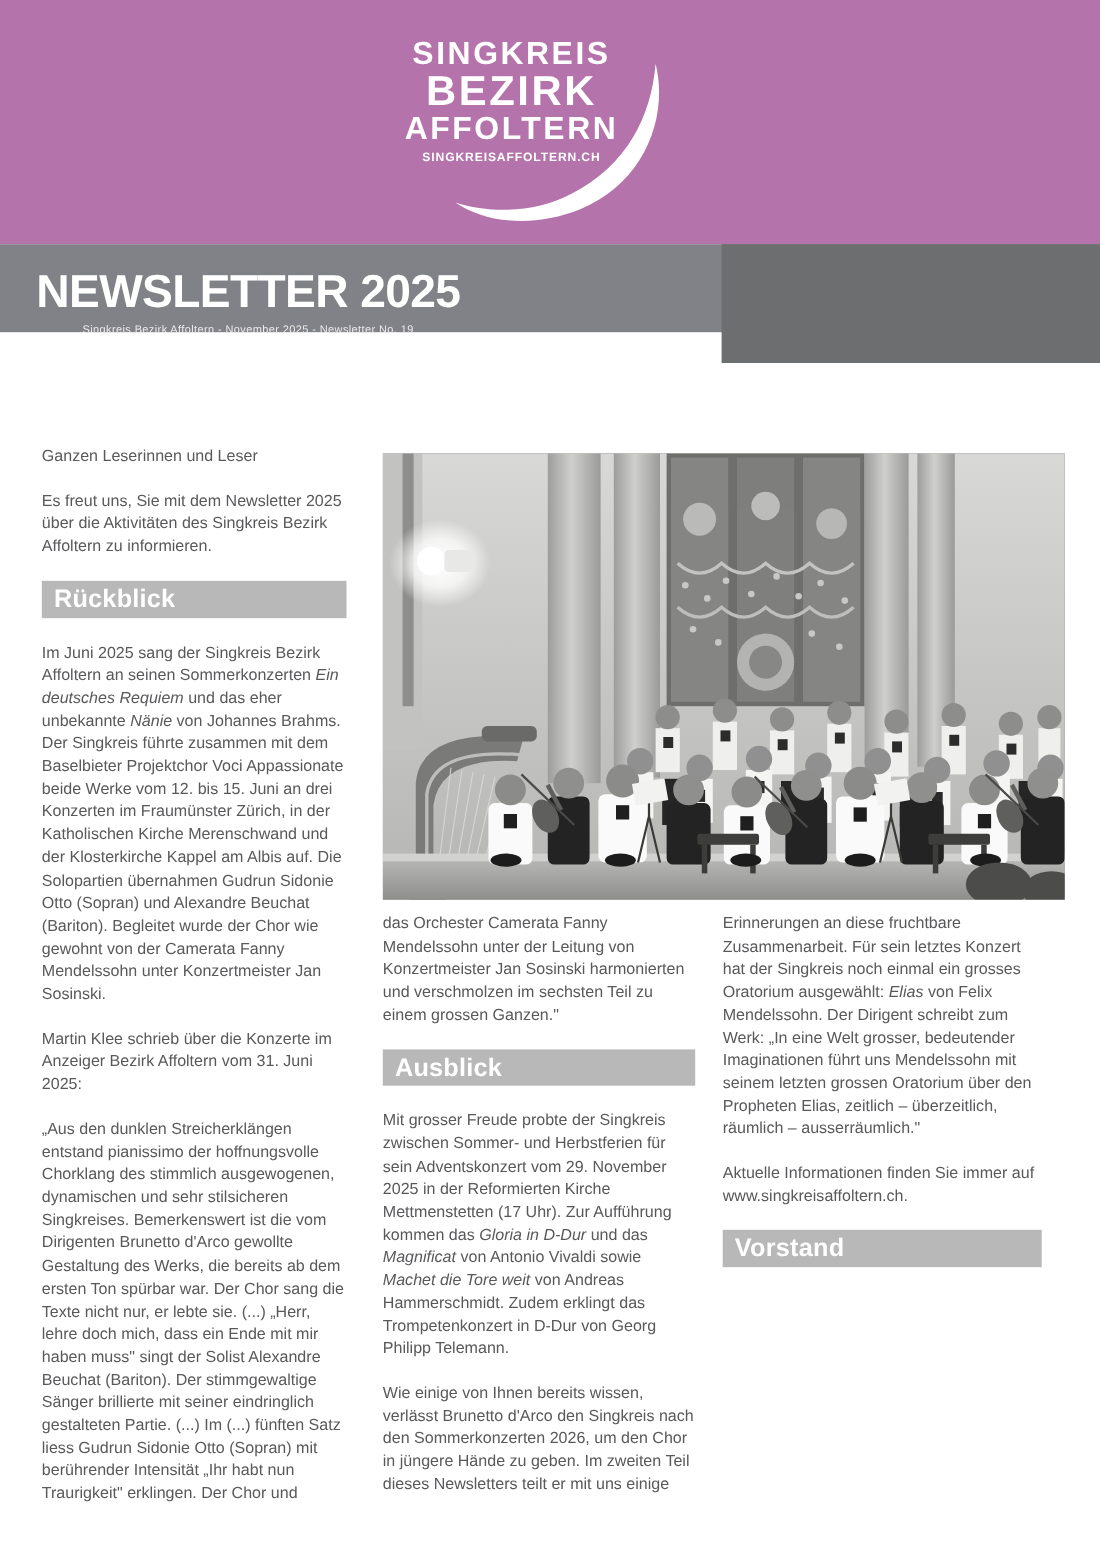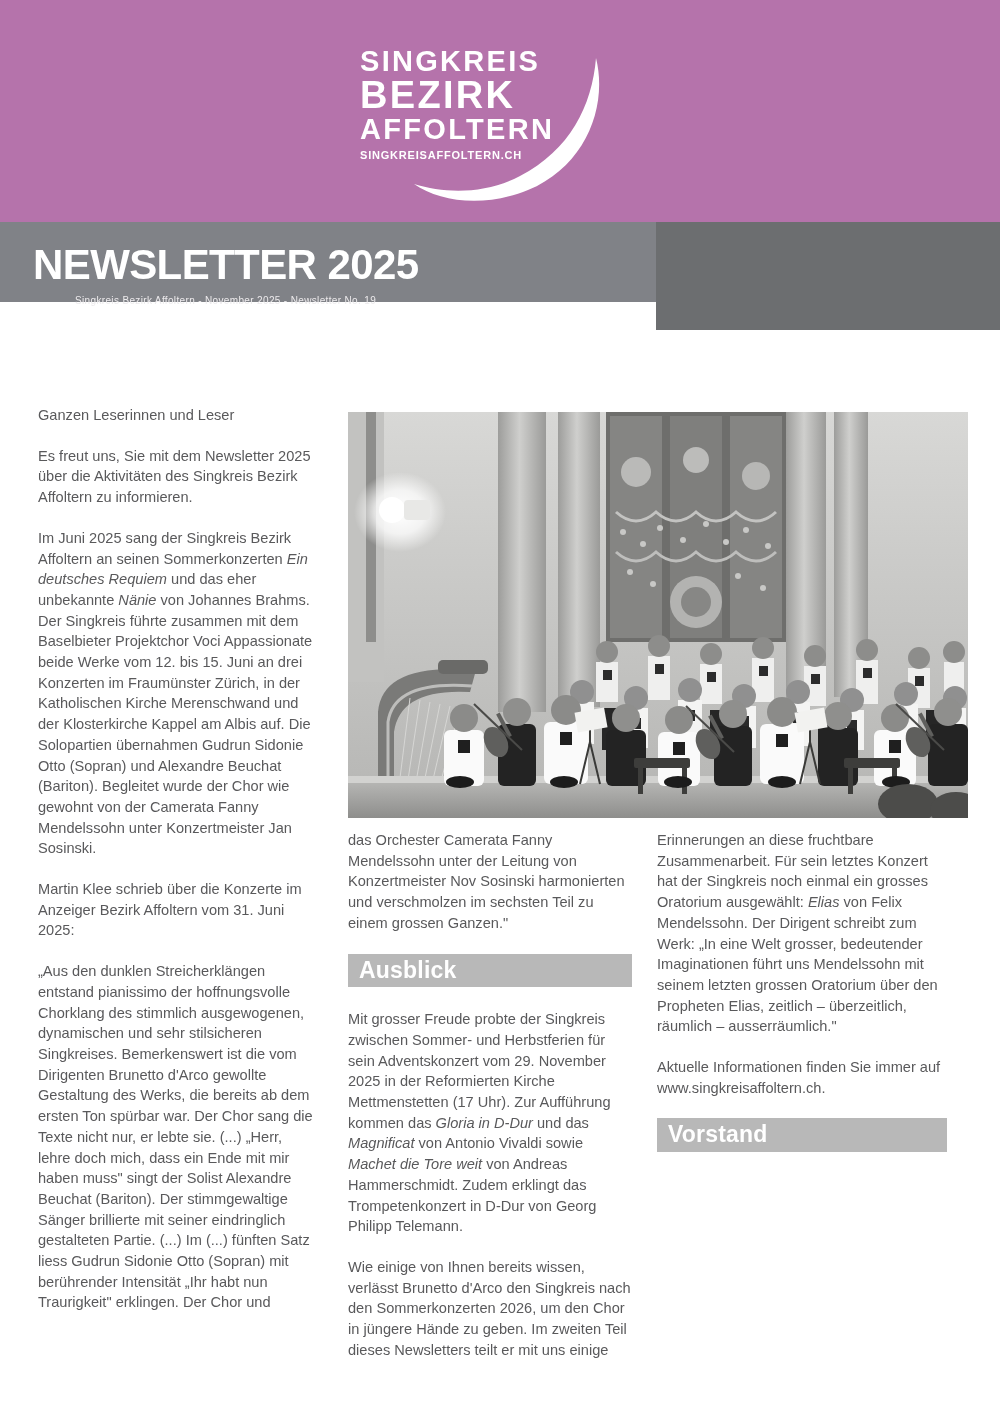--- a/index.html
+++ b/index.html
@@ -15,21 +15,21 @@
 
   
   .logo-band{
     position:absolute; left:0; top:0; width:1000px; height:222px;
     background:#b573ab;
   }
   .logo-wrap{
     position:absolute; left:360px; top:32px; width:250px; height:160px;
   }
   .logo-lines{
-    position:absolute; left:0; top:12px; width:210px; text-align:left;
+    position:absolute; left:0; top:0; width:210px; text-align:center;
     color:#ffffff;
   }
   .logo-l1{ font-size:29px; font-weight:bold; letter-spacing:2.3px; line-height:34px; }
   .logo-l2{ font-size:38px; font-weight:bold; letter-spacing:2.3px; line-height:34px; }
   .logo-l3{ font-size:29px; font-weight:bold; letter-spacing:2.3px; line-height:34px; }
   .logo-l4{ font-size:11px; font-weight:bold; letter-spacing:0.8px; line-height:18px; }
   .logo-swoosh{
     position:absolute; left:40px; top:22px; width:210px; height:150px;
     pointer-events:none;
   }
@@ -337,30 +337,31 @@
       <ellipse cx="560" cy="392" rx="30" ry="20"></ellipse>
       <ellipse cx="608" cy="398" rx="26" ry="18"></ellipse>
     </g>
   </svg>
 </div>
 
 <div class="col col-left">
   <p class="lead-gap">Ganzen Leserinnen und Leser</p>
   <p>Es freut uns, Sie mit dem Newsletter 2025 über die Aktivitäten des Singkreis Bezirk Affoltern zu informieren.</p>
 
+  <div class="sect-head">Rückblick</div>
 
   <p><span>Im Juni 2025 sang der Singkreis Bezirk Affoltern an seinen Sommerkonzerten </span><em>Ein deutsches Requiem</em><span> und das eher unbekannte </span><em>Nänie</em><span> von Johannes Brahms. Der Singkreis führte zusammen mit dem Baselbieter Projektchor Voci Appassionate beide Werke vom 12. bis 15. Juni an drei Konzerten im Fraumünster Zürich, in der Katholischen Kirche Merenschwand und der Klosterkirche Kappel am Albis auf. Die Solopartien übernahmen Gudrun Sidonie Otto (Sopran) und Alexandre Beuchat (Bariton). Begleitet wurde der Chor wie gewohnt von der Camerata Fanny Mendelssohn unter Konzertmeister Jan Sosinski.</span></p>
 
   <p>Martin Klee schrieb über die Konzerte im Anzeiger Bezirk Affoltern vom 31. Juni 2025:</p>
 
   <p>„Aus den dunklen Streicherklängen entstand pianissimo der hoffnungsvolle Chorklang des stimmlich ausgewogenen, dynamischen und sehr stilsicheren Singkreises. Bemerkenswert ist die vom Dirigenten Brunetto d'Arco gewollte Gestaltung des Werks, die bereits ab dem ersten Ton spürbar war. Der Chor sang die Texte nicht nur, er lebte sie. (...) „Herr, lehre doch mich, dass ein Ende mit mir haben muss" singt der Solist Alexandre Beuchat (Bariton). Der stimmgewaltige Sänger brillierte mit seiner eindringlich gestalteten Partie. (...) Im (...) fünften Satz liess Gudrun Sidonie Otto (Sopran) mit berührender Intensität „Ihr habt nun Traurigkeit" erklingen. Der Chor und</p>
 </div>
 
 <div class="col col-mid">
-  <p>das Orchester Camerata Fanny Mendelssohn unter der Leitung von Konzertmeister Nov Sosinski harmonierten und verschmolzen im sechsten Teil zu einem grossen Ganzen."</p>
+  <p>das Orchester Camerata Fanny Mendelssohn unter der Leitung von Konzertmeister Jan Sosinski harmonierten und verschmolzen im sechsten Teil zu einem grossen Ganzen."</p>
 
   <div class="sect-head">Ausblick</div>
 
   <p><span>Mit grosser Freude probte der Singkreis zwischen Sommer- und Herbstferien für sein Adventskonzert vom 29. November 2025 in der Reformierten Kirche Mettmenstetten (17 Uhr). Zur Aufführung kommen das </span><em>Gloria in D-Dur</em><span> und das </span><em>Magnificat</em><span> von Antonio Vivaldi sowie </span><em>Machet die Tore weit</em><span> von Andreas Hammerschmidt. Zudem erklingt das Trompetenkonzert in D-Dur von Georg Philipp Telemann.</span></p>
 
   <p>Wie einige von Ihnen bereits wissen, verlässt Brunetto d'Arco den Singkreis nach den Sommerkonzerten 2026, um den Chor in jüngere Hände zu geben. Im zweiten Teil dieses Newsletters teilt er mit uns einige</p>
 </div>
 
 <div class="col col-right">
   <p><span>Erinnerungen an diese fruchtbare Zusammenarbeit. Für sein letztes Konzert hat der Singkreis noch einmal ein grosses Oratorium ausgewählt: </span><em>Elias</em><span> von Felix Mendelssohn. Der Dirigent schreibt zum Werk: „In eine Welt grosser, bedeutender Imaginationen führt uns Mendelssohn mit seinem letzten grossen Oratorium über den Propheten Elias, zeitlich – überzeitlich, räumlich – ausserräumlich."</span></p>

